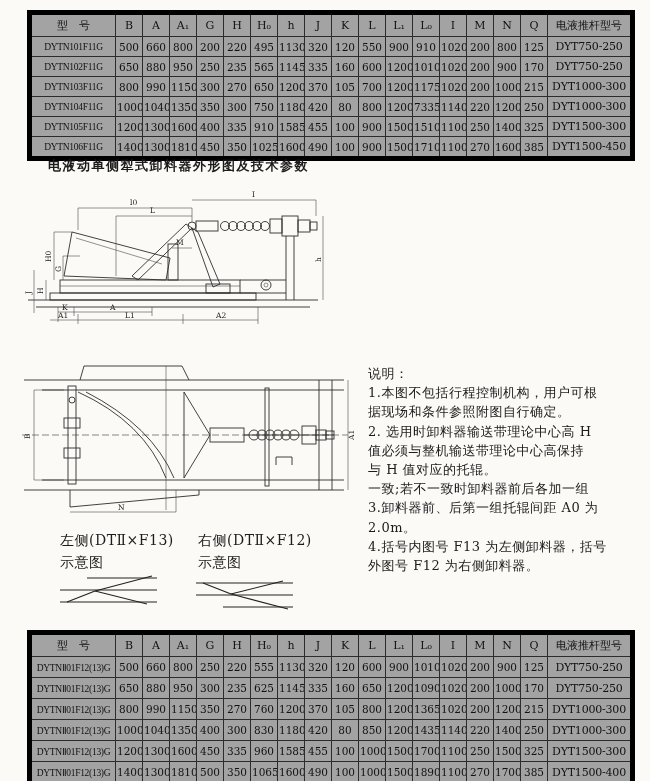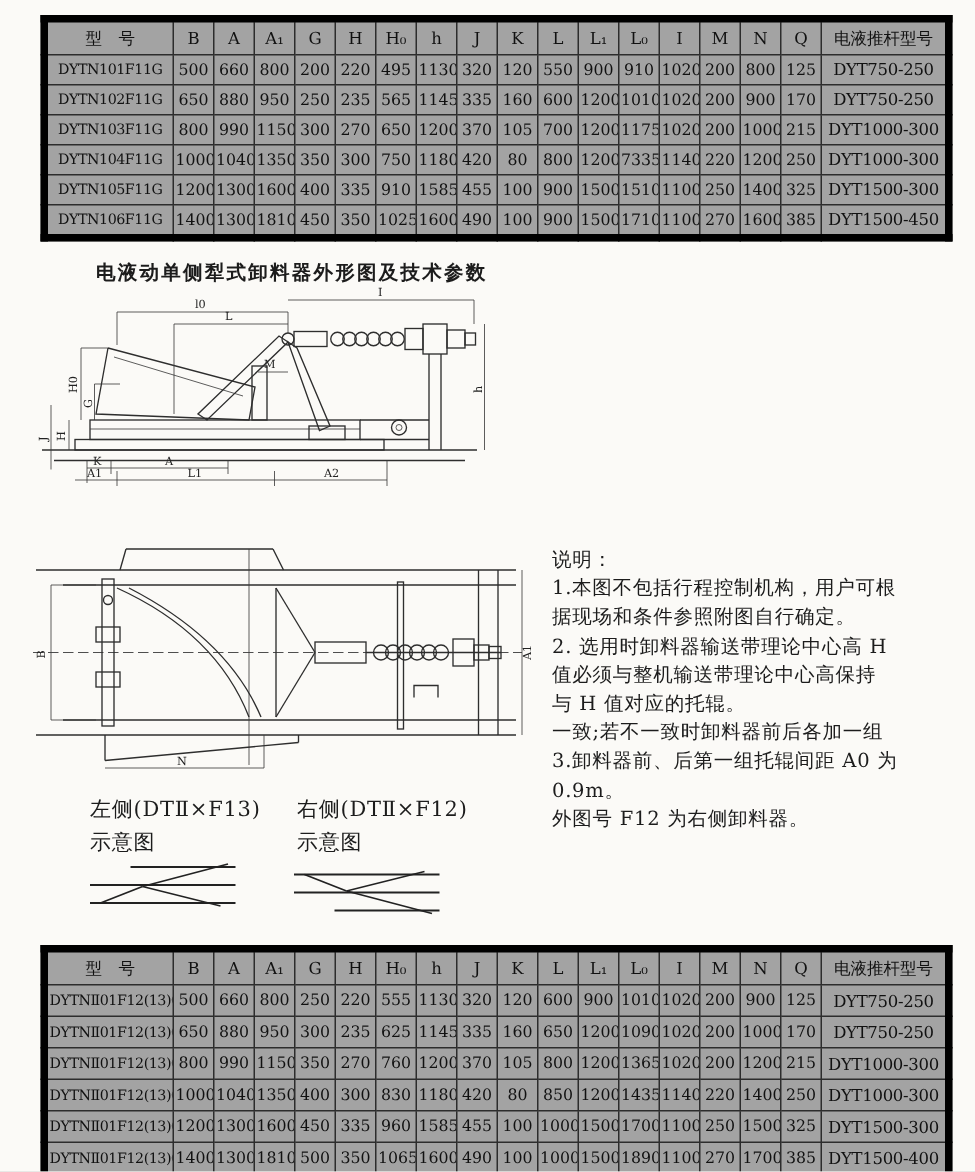--- a/index.html
+++ b/index.html
@@ -15,28 +15,28 @@
     border:5px solid #000000; background:#a3a3a3;
   }
   table.spec th, table.spec td{
     border:1px solid #2c2c2c; text-align:center; vertical-align:middle;
     padding:0 1px; font-weight:normal; white-space:nowrap; overflow:hidden;
     font-size:10.5px; color:#111;
   }
   table.spec th{font-size:11px; height:21px;}
   table.spec td{height:19px;}
   #tbl-bottom td{height:20px;}
-  table.spec td:first-child{font-size:9.5px; letter-spacing:-0.3px;}
+  table.spec td:first-child{font-size:9.5px; letter-spacing:-0.3px;font-family:Liberation Serif, serif;}
   table.spec td:last-child{font-size:11px; letter-spacing:-0.2px;}
   col.c-model{width:86px;} col.c-num{width:27px;} col.c-pusher{width:85px;}
   #tbl-top{left:27px; top:10px; width:606px;}
   #tbl-bottom{left:27px; top:630px; width:608px;}
   
   .heading{
-    position:absolute; left:24px; top:157px; margin:16px;
+    position:absolute; left:24px; top:157px; margin:0;
     font-size:13px; font-weight:bold; letter-spacing:1.5px;
     font-family:Liberation Mono, monospace;
     padding-left:24px;
   }
   
   svg{position:absolute; overflow:visible;}
   #side-view{left:20px; top:186px;}
   #plan-view{left:14px; top:360px;}
   #schem-left-fig{left:57px; top:570px;}
   #schem-right-fig{left:193px; top:570px;}
@@ -365,21 +365,22 @@
 
   <div class="notes" id="notes-lines">
       <div>说明：</div>
       <div>1.本图不包括行程控制机构，用户可根</div>
       <div>据现场和条件参照附图自行确定。</div>
       <div>2. 选用时卸料器输送带理论中心高 H</div>
       <div>值必须与整机输送带理论中心高保持</div>
       <div>与 H 值对应的托辊。</div>
       <div>一致;若不一致时卸料器前后各加一组</div>
       <div>3.卸料器前、后第一组托辊间距 A0 为</div>
-      <div>0.9m。</div>
+      <div>2.0m。</div>
+      <div>4.括号内图号 F13 为左侧卸料器，括号</div>
       <div>外图号 F12 为右侧卸料器。</div>
     </div>
 
   <div class="schem-caption" id="schem-left-cap">
     <div>左侧(DTⅡ×F13)</div>
     <div>示意图</div>
   </div>
   <div class="schem-caption" id="schem-right-cap">
     <div>右侧(DTⅡ×F12)</div>
     <div>示意图</div>

